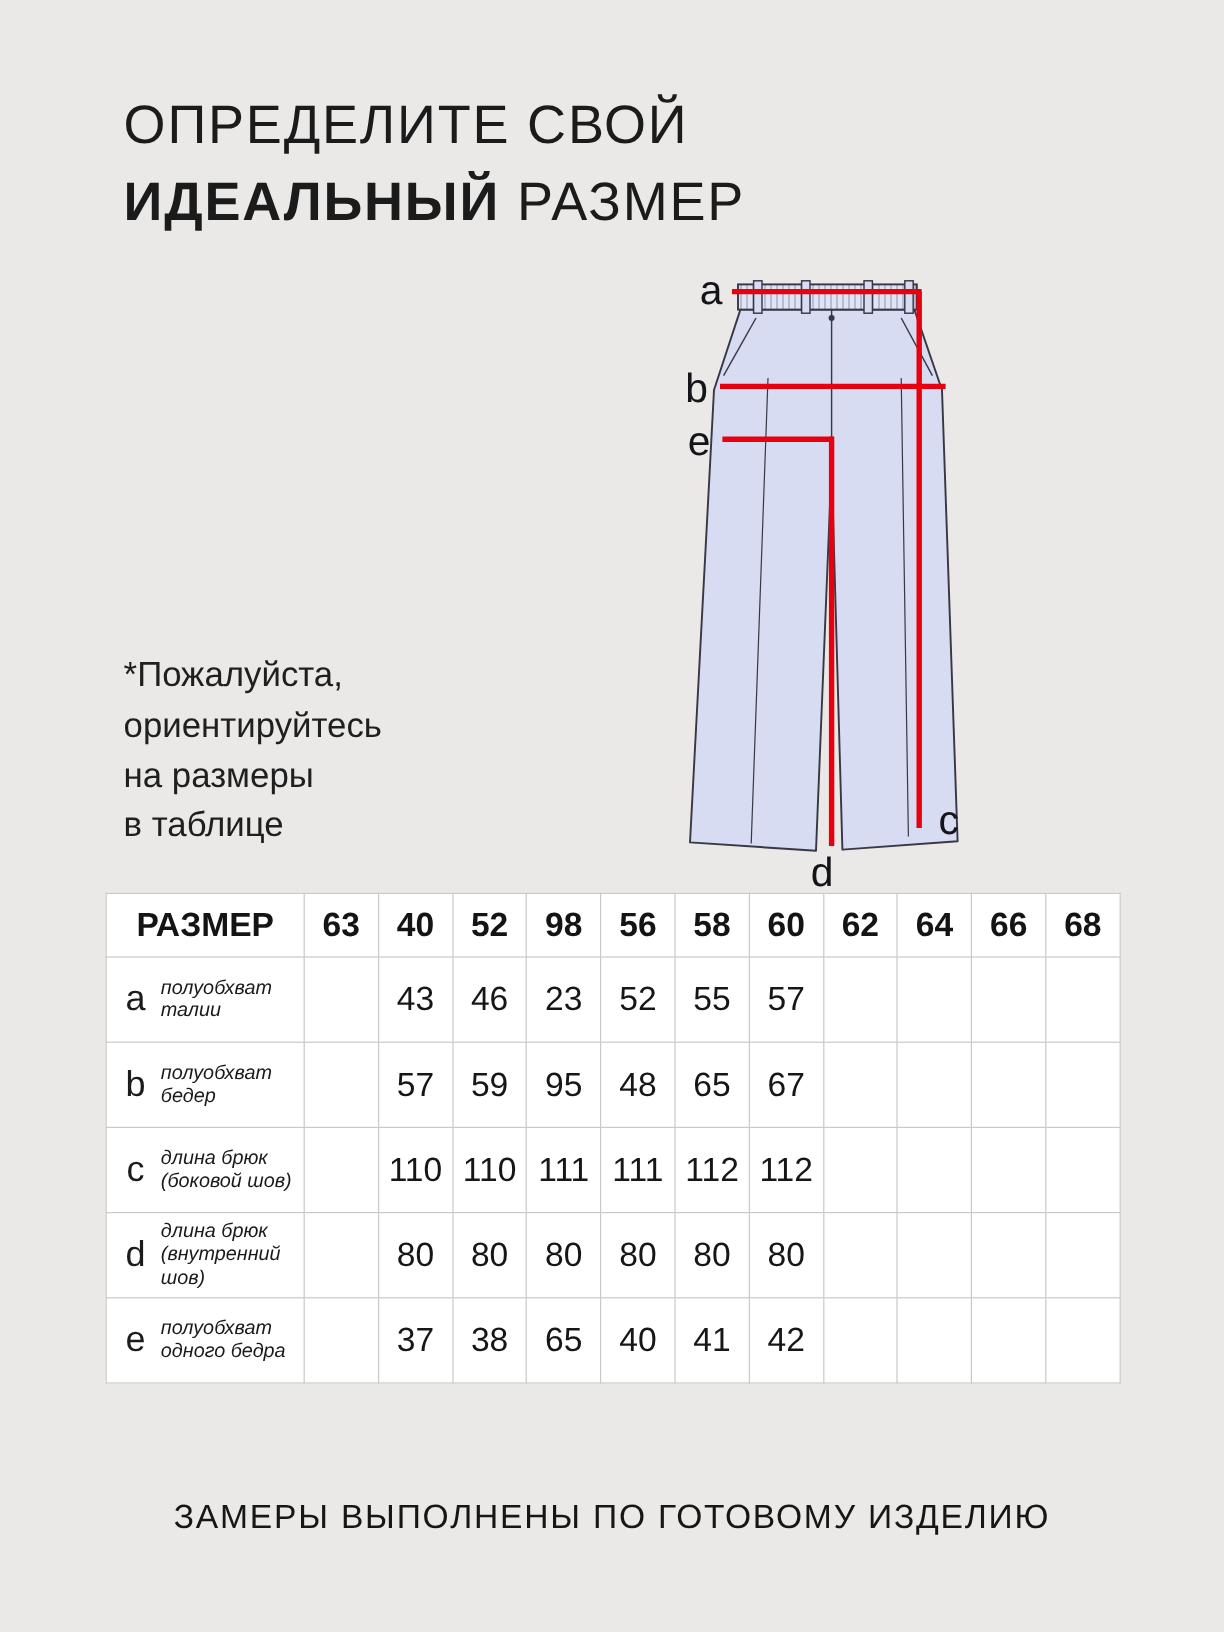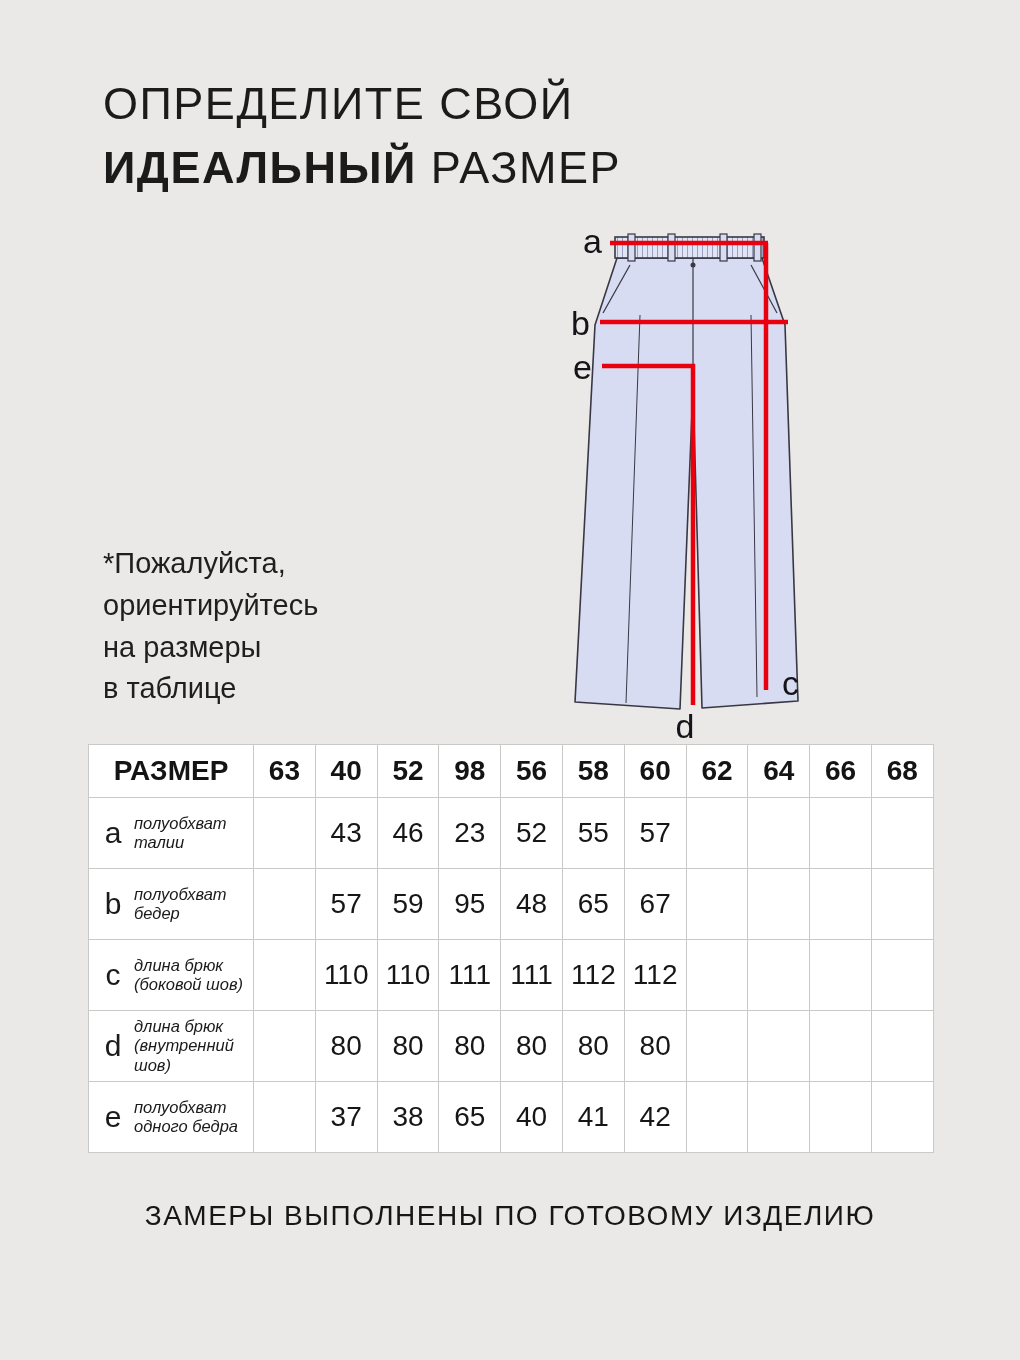--- a/index.html
+++ b/index.html
@@ -27,21 +27,21 @@
   table.size-table th,table.size-table td{
     border:1px solid #c9c9c7;background:#ffffff;padding:0;vertical-align:middle;
   }
   table.size-table thead th{height:52px;font-size:28px;font-weight:700;text-align:center;color:#141414;}
   table.size-table td.num{height:70px;font-size:28px;font-weight:400;text-align:center;color:#161616;}
   td.rowlabel{height:70px;}
   .rowlabel-inner{display:flex;align-items:center;gap:9px;padding-left:12px;}
   .rowlabel .letter{font-size:30px;font-weight:400;width:24px;text-align:center;flex:0 0 auto;}
   .rowlabel .desc{font-size:16.5px;line-height:1.18;max-width:114px;color:#1a1a1a;font-style:italic;}
   
-  .footer{position:absolute;left:0;top:1200px;width:1020px;text-align:center;
+  .footer{position:absolute;left:0;top:1248px;width:1020px;text-align:center;
     font-size:28px;font-weight:500;letter-spacing:1.5px;color:#161616;}
 </style>
 </head>
 <body>
 
 <div class="canvas">
 
   <header class="title">
     <div class="t1">ОПРЕДЕЛИТЕ СВОЙ</div>
     <div class="t2">

